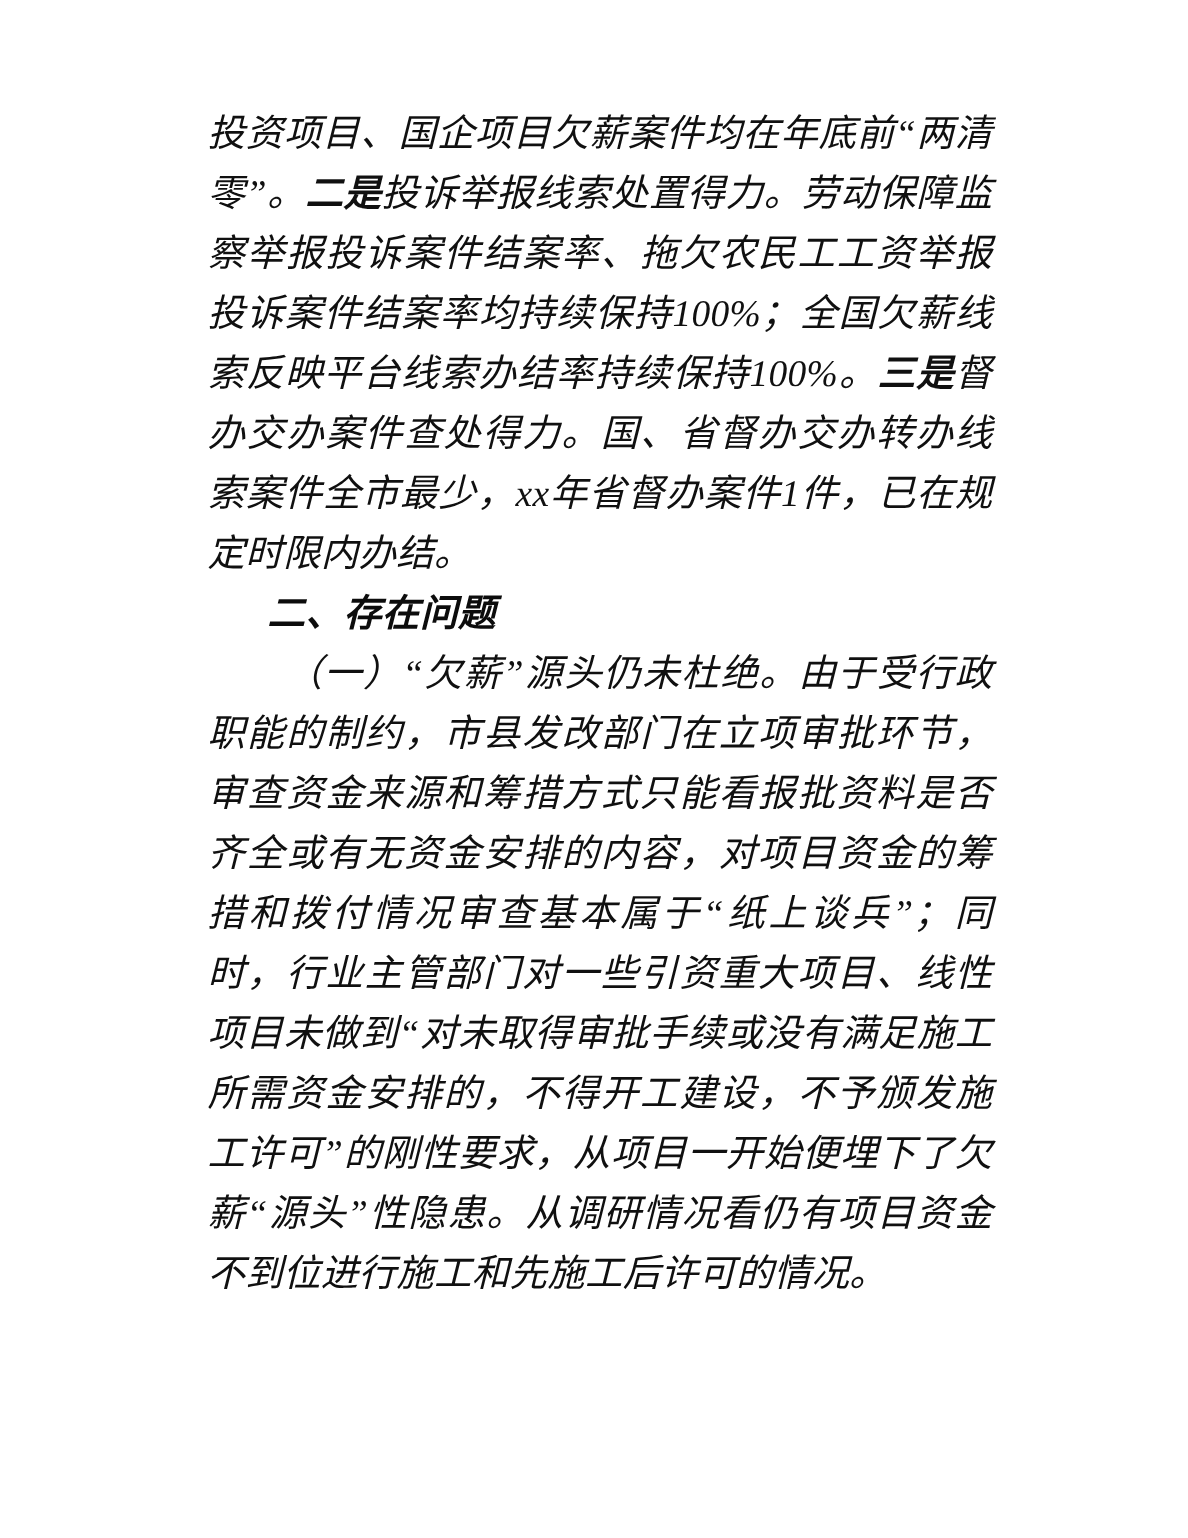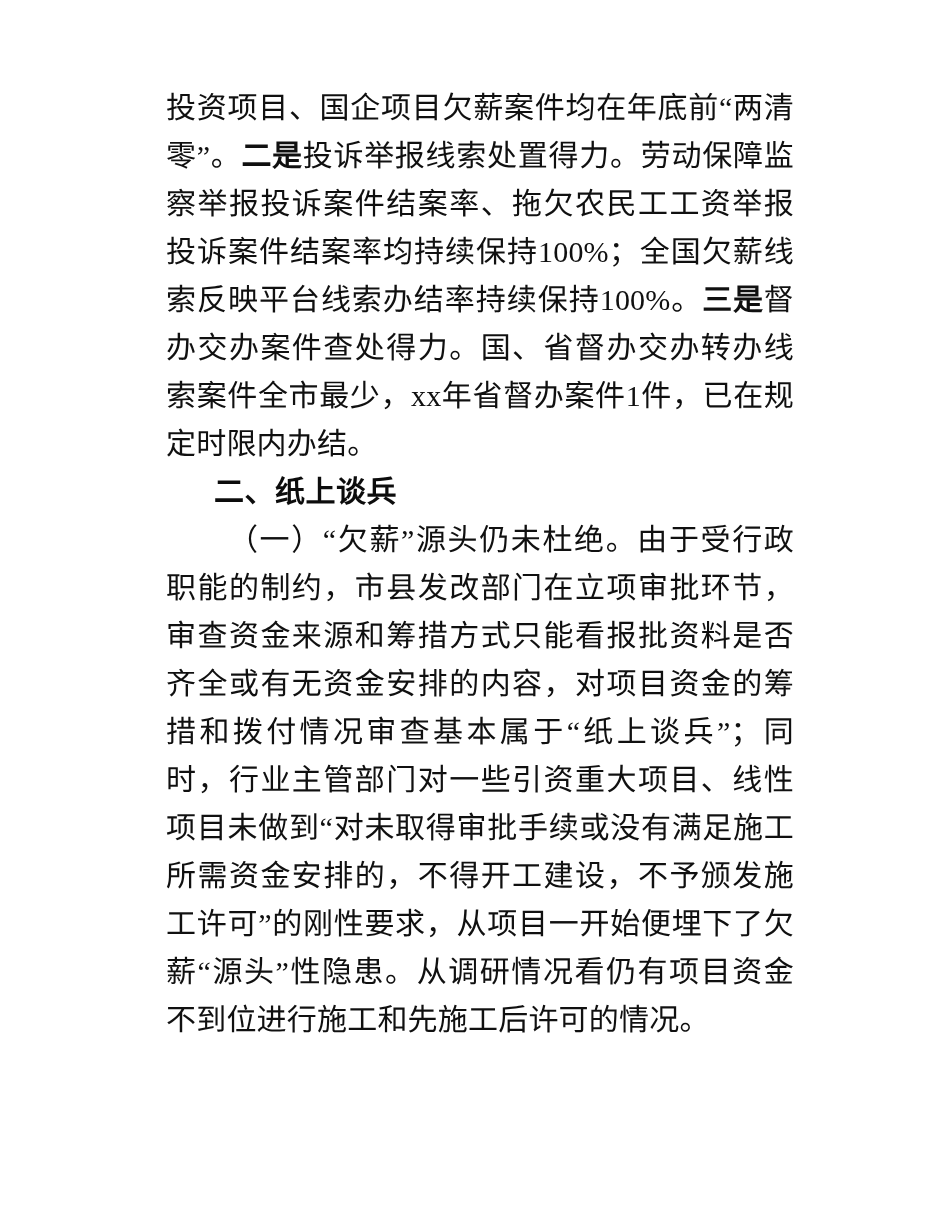--- a/index.html
+++ b/index.html
@@ -8,20 +8,21 @@
     padding: 0;
     background: #ffffff;
   }
   .page {
     position: relative;
     width: 950px;
     height: 1094px;
     background: #ffffff;
     overflow: hidden;
     box-sizing: border-box;
+    font-style: italic;
   }
   .body-wrap {
     position: absolute;
     left: 166px;
     top: 84px;
     width: 628px;
   }
   .para {
     margin: 0;
     font-family: "Liberation Serif", "DejaVu Serif", serif;
@@ -63,19 +64,19 @@
   }
 </style>
 </head>
 <body>
 
 <div class="page" style="background: rgb(255, 255, 255);">
   <div class="body-wrap">
 
     <p class="para" style="color: rgb(16, 16, 16);"><span>投资项目、国企项目欠薪案件均在年底前“两清零”。</span><span class="strong">二是</span><span>投诉举报线索处置得力。劳动保障监察举报投诉案件结案率、拖欠农民工工资举报投诉案件结案率均持续保持100%；全国欠薪线索反映平台线索办结率持续保持100%。</span><span class="strong">三是</span><span>督办交办案件查处得力。国、省督办交办转办线索案件全市最少，xx年省督办案件1件，已在规定时限内办结。</span></p>
 
-    <h2 class="heading gap-before gap-after">二、纸上谈兵</h2>
+    <h2 class="heading gap-before gap-after">二、存在问题</h2>
 
 
     <p class="para indent" style="color: rgb(16, 16, 16);"><span>（一）“欠薪”源头仍未杜绝。由于受行政职能的制约，市县发改部门在立项审批环节，审查资金来源和筹措方式只能看报批资料是否齐全或有无资金安排的内容，对项目资金的筹措和拨付情况审查基本属于“纸上谈兵”；同时，行业主管部门对一些引资重大项目、线性项目未做到“对未取得审批手续或没有满足施工所需资金安排的，不得开工建设，不予颁发施工许可”的刚性要求，从项目一开始便埋下了欠薪“源头”性隐患。从调研情况看仍有项目资金不到位进行施工和先施工后许可的情况。</span></p>
 
   </div>
 </div>
 
 </body></html>

